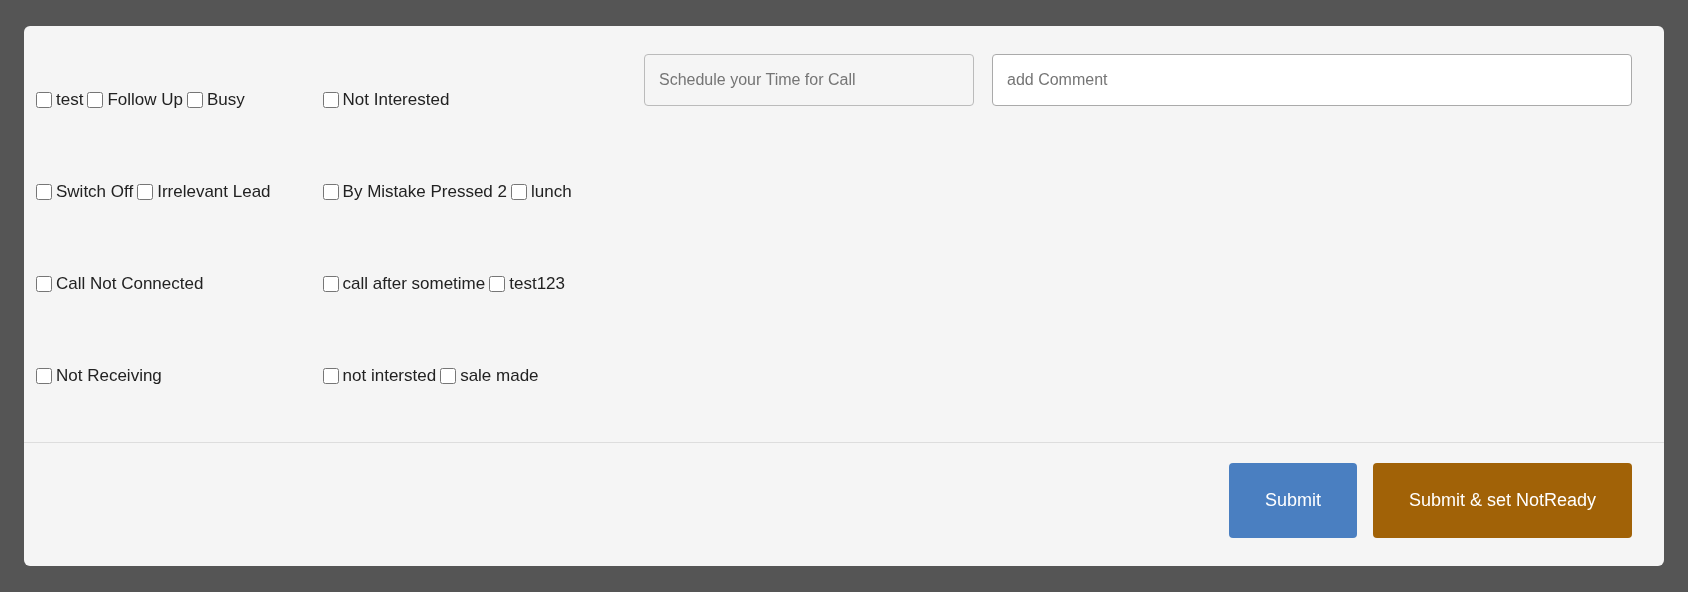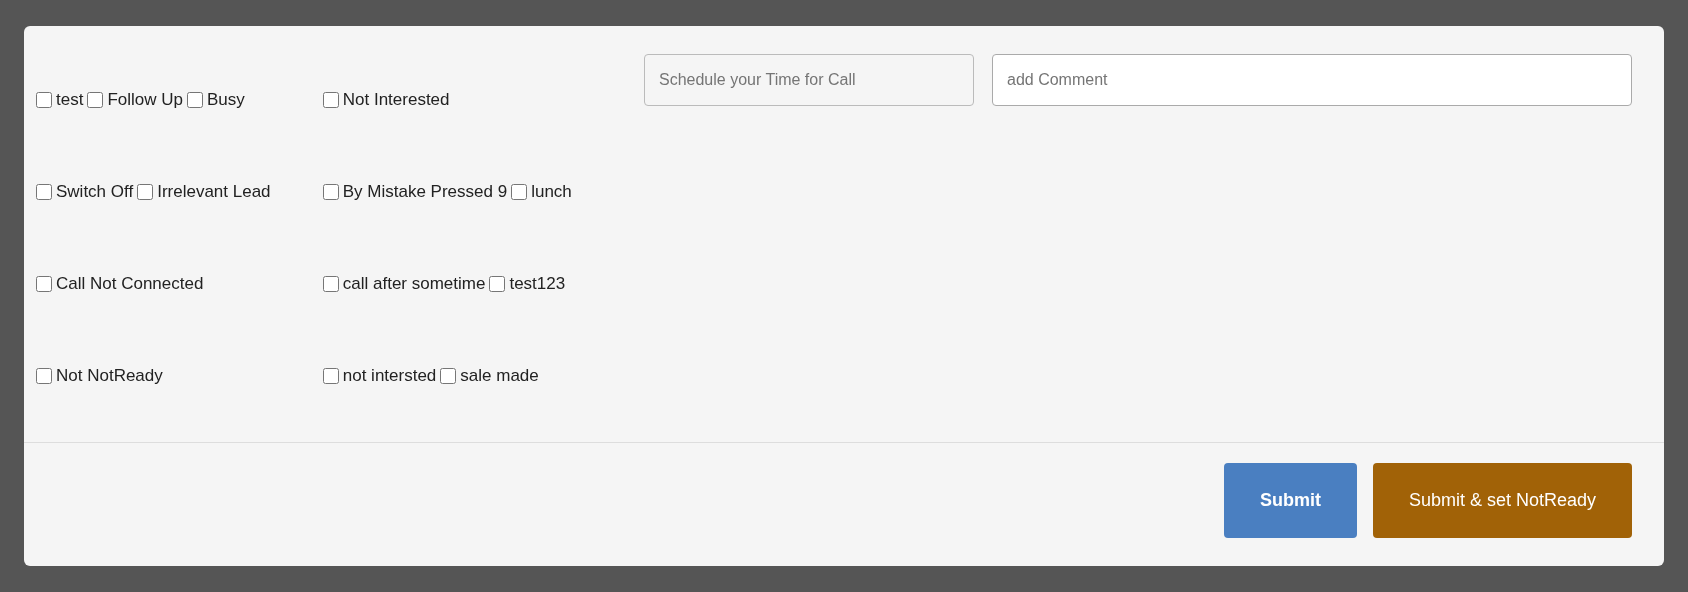--- a/index.html
+++ b/index.html
@@ -105,21 +105,21 @@
     }
 
     .btn-submit {
       background-color: #4a7fc1;
       color: #fff;
       border: none;
       border-radius: 4px;
       padding: 14px 36px;
       font-size: 18px;
       cursor: pointer;
-      font-weight: 700;
+      font-weight: 400;
     }
 
     .btn-submit-not-ready {
       background-color: #a16207;
       color: #fff;
       border: none;
       border-radius: 4px;
       padding: 27px 36px;
       font-size: 18px;
       cursor: pointer;
@@ -163,32 +163,32 @@
         <span class="checkbox-item">
           <input type="checkbox" id="cb_irrelevant" style="">
           <label for="cb_irrelevant">Irrelevant Lead</label>
         </span>
         <span class="checkbox-item">
           <input type="checkbox" id="cb_callnotconnected" style="">
           <label for="cb_callnotconnected">Call Not Connected</label>
         </span>
         <span class="checkbox-item">
           <input type="checkbox" id="cb_notreceiving" style="">
-          <label for="cb_notreceiving">Not NotReady</label>
+          <label for="cb_notreceiving">Not Receiving</label>
         </span>
       </div>
     <div class="row-2">
 
     <span class="checkbox-item">
           <input type="checkbox" id="cb_notinterested" style="">
           <label for="cb_notinterested" class="bold">Not Interested</label>
         </span>
         <span class="checkbox-item">
           <input type="checkbox" id="cb_bymistake" style="">
-          <label for="cb_bymistake">By Mistake Pressed 9</label>
+          <label for="cb_bymistake">By Mistake Pressed 2</label>
         </span>
         <span class="checkbox-item">
           <input type="checkbox" id="cb_lunch" style="">
           <label for="cb_lunch">lunch</label>
         </span>
         <span class="checkbox-item">
           <input type="checkbox" id="cb_callafter" style="">
           <label for="cb_callafter" class="bold">call after sometime</label>
         </span>
         <span class="checkbox-item">

